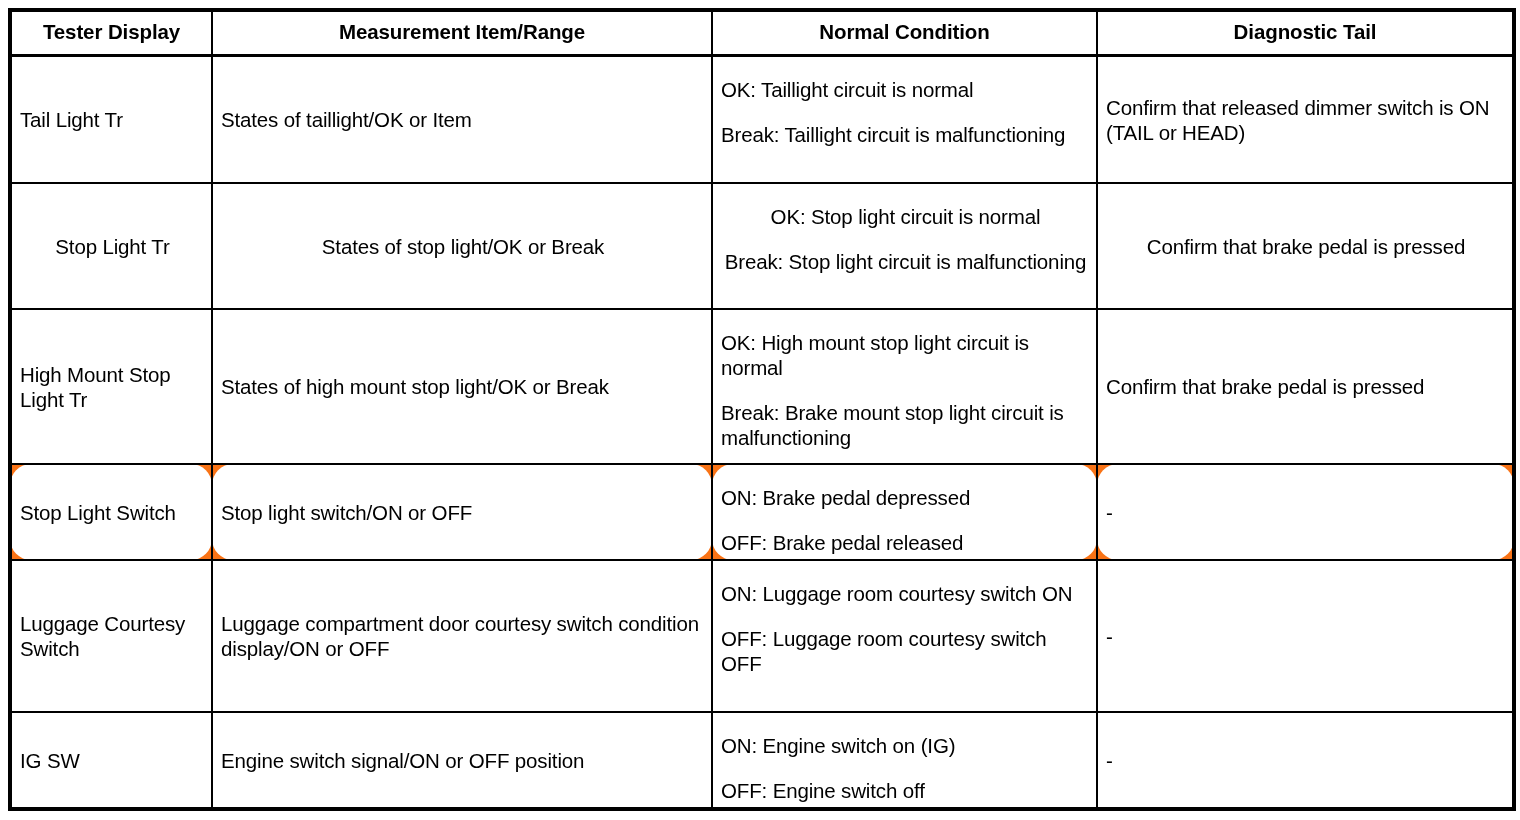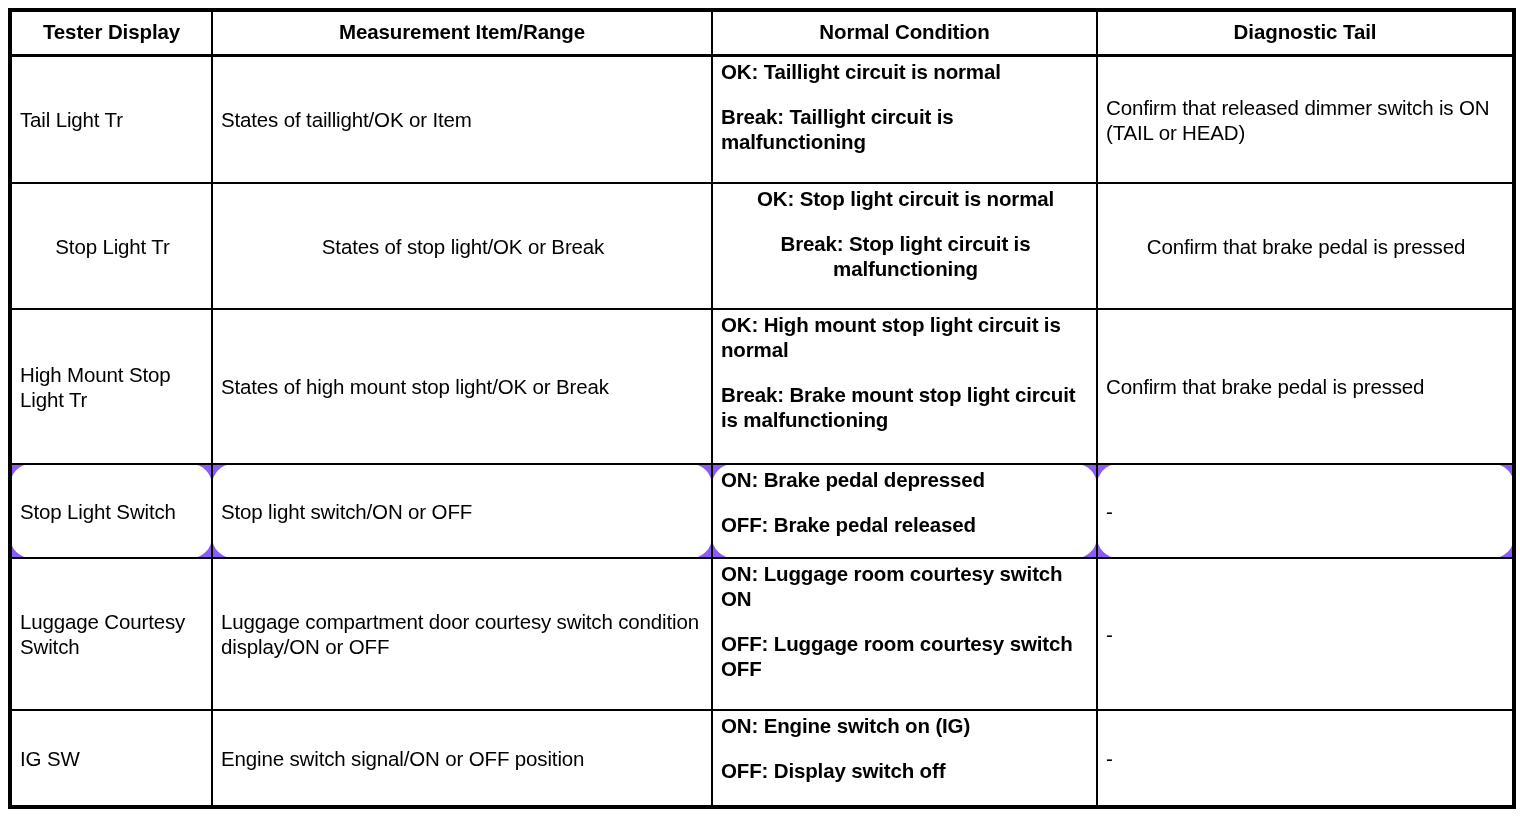--- a/index.html
+++ b/index.html
@@ -25,21 +25,21 @@
 
   
   .spec-table {
     position: absolute;
     left: 8px;
     top: 8px;
     width: 1504px;
     border-collapse: collapse;
     border: 4px solid #000000;
     table-layout: fixed;
-    background: #8b5cf6;
+    background: #f97316;
   }
 
   .spec-table col.c1 { width: 202px; }
   .spec-table col.c2 { width: 500px; }
   .spec-table col.c3 { width: 385px; }
   .spec-table col.c4 { width: 417px; }
 
   .spec-table th,
   .spec-table td {
     border: 2px solid #000000;
@@ -66,21 +66,21 @@
     font-size: 20.5px;
     line-height: 1.22;
     letter-spacing: -0.15px;
   }
 
   td.col-display   { vertical-align: middle; }
   td.col-range     { vertical-align: middle; }
   td.col-normal    { vertical-align: top; }
   td.col-note      { vertical-align: middle; }
 
-  td.col-normal .cell-inner { padding-top: 2px; font-weight: bold; }
+  td.col-normal .cell-inner { padding-top: 20px; }
 
   .cond-line { margin: 0; }
   .cond-line + .cond-line { margin-top: 20px; }
 
   .dash { display: inline-block; }
 
   
   tr.r0 td { height: 125px; }
   tr.r1 td { height: 124px; text-align: center; }
   tr.r2 td { height: 153px; }
@@ -205,21 +205,21 @@
       <tr class="r5">
         <td class="col-display">
           <div class="cell-inner">IG SW</div>
         </td>
         <td class="col-range">
           <div class="cell-inner">Engine switch signal/ON or OFF position</div>
         </td>
         <td class="col-normal">
           <div class="cell-inner">
             <p class="cond-line">ON: Engine switch on (IG)</p>
-            <p class="cond-line">OFF: Display switch off</p>
+            <p class="cond-line">OFF: Engine switch off</p>
           </div>
         </td>
         <td class="col-note">
           <div class="cell-inner dash">-</div>
         </td>
       </tr>
 
     </tbody>
   </table>
 

